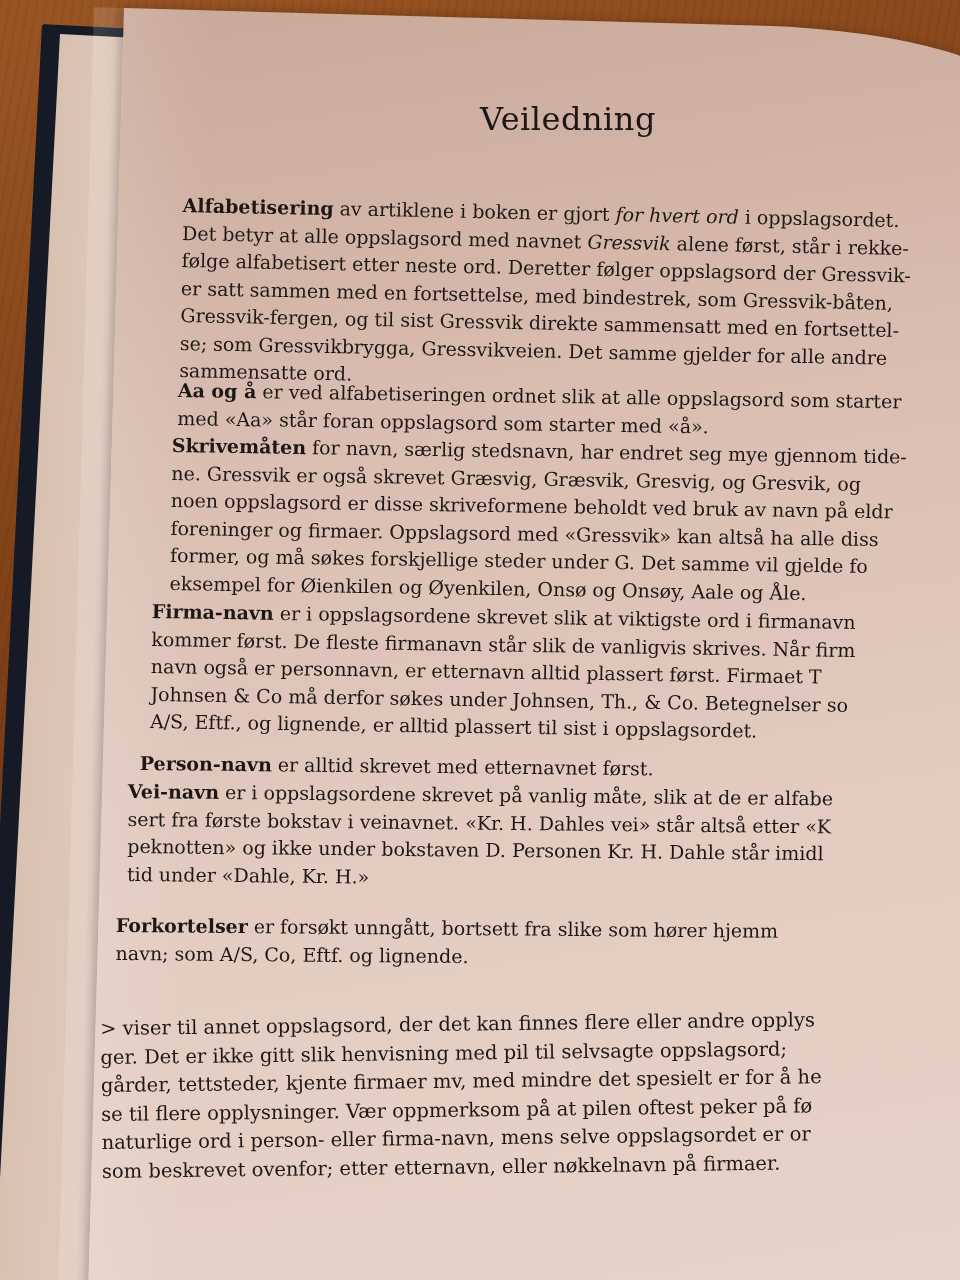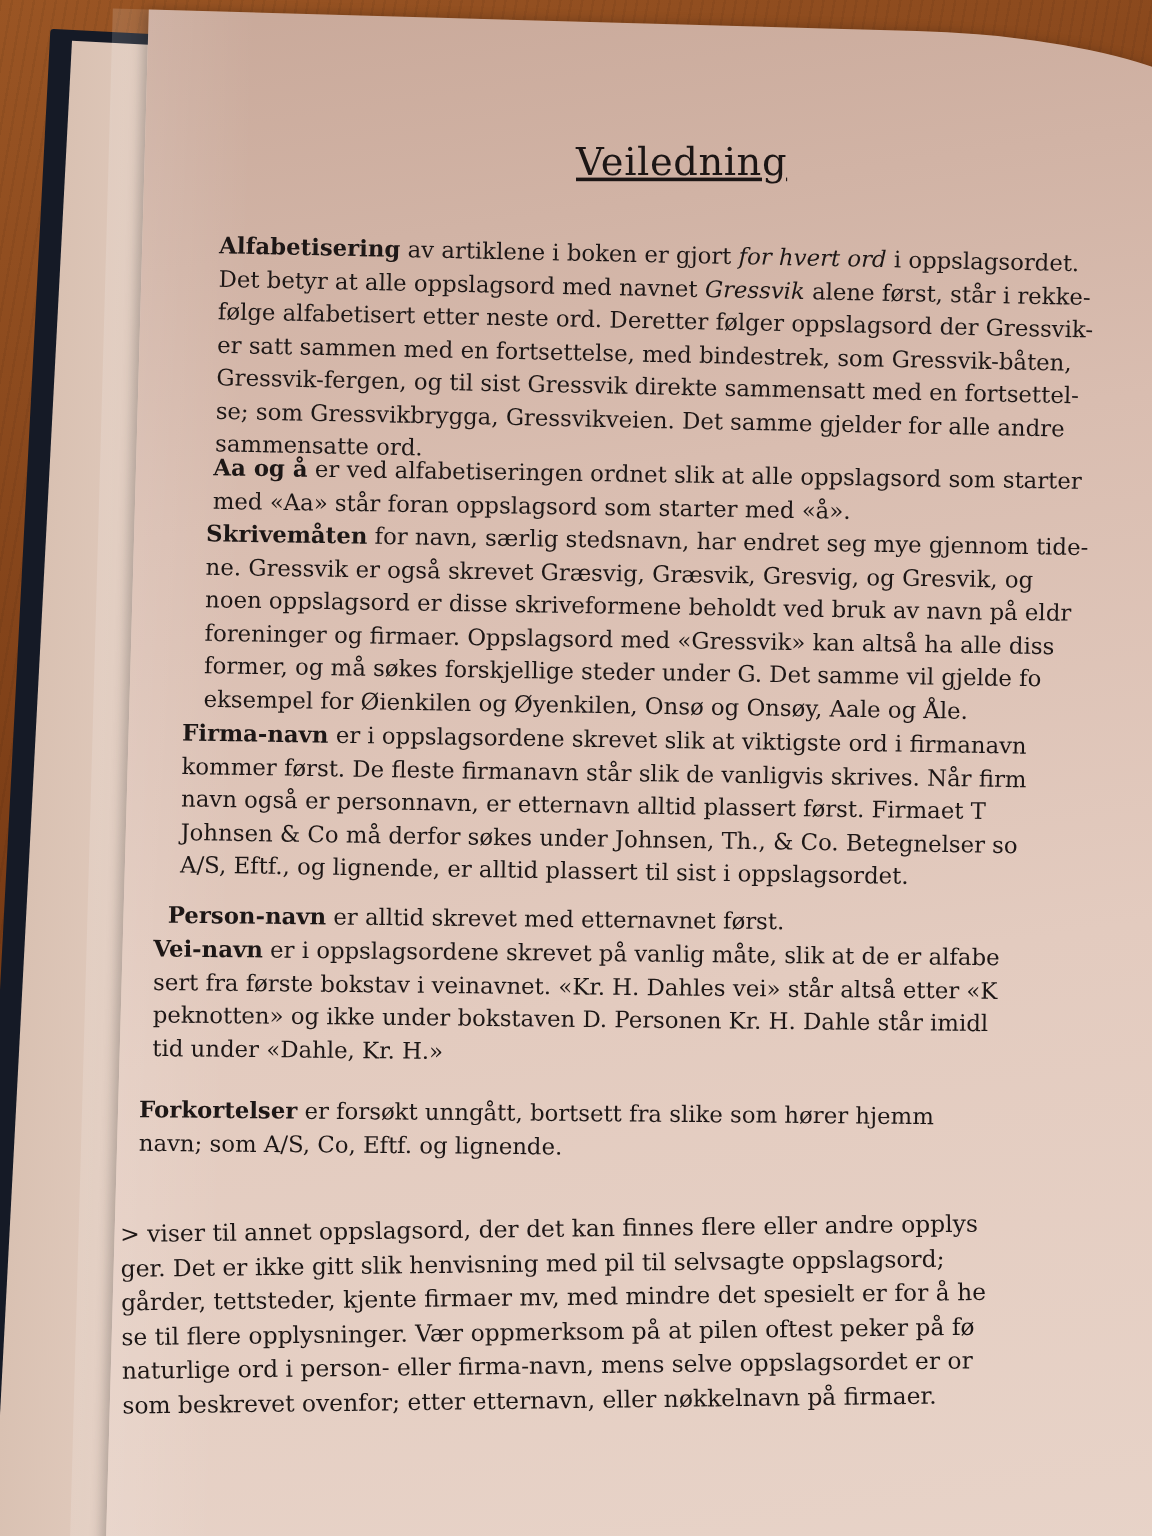--- a/index.html
+++ b/index.html
@@ -71,27 +71,26 @@
       position: absolute;
       left: 0;
       top: 0;
       width: 960px;
       height: 1280px;
       color: #1a1514;
     }
     .title {
       position: absolute;
       left: 480px;
-      top: 116px;
+      top: 100px;
       font-size: 32px;
       font-weight: normal;
       letter-spacing: 0.5px;
       margin: 0;
       color: #1c1615;
-      text-decoration: underline;
     }
     .para {
       position: absolute;
       font-size: 19px;
       line-height: 27.5px;
       margin: 0;
       white-space: pre-line;
       color: #1d1716;
     }
     .para .kw {

